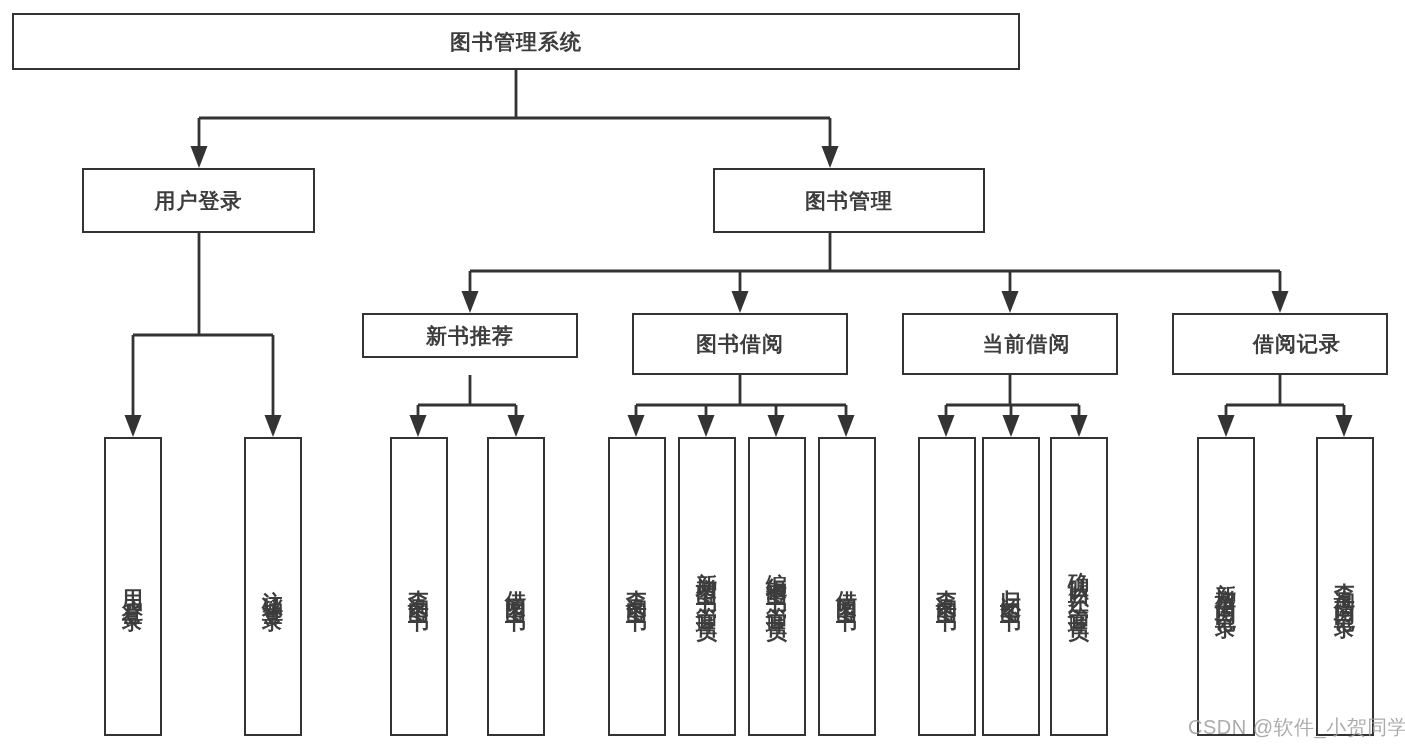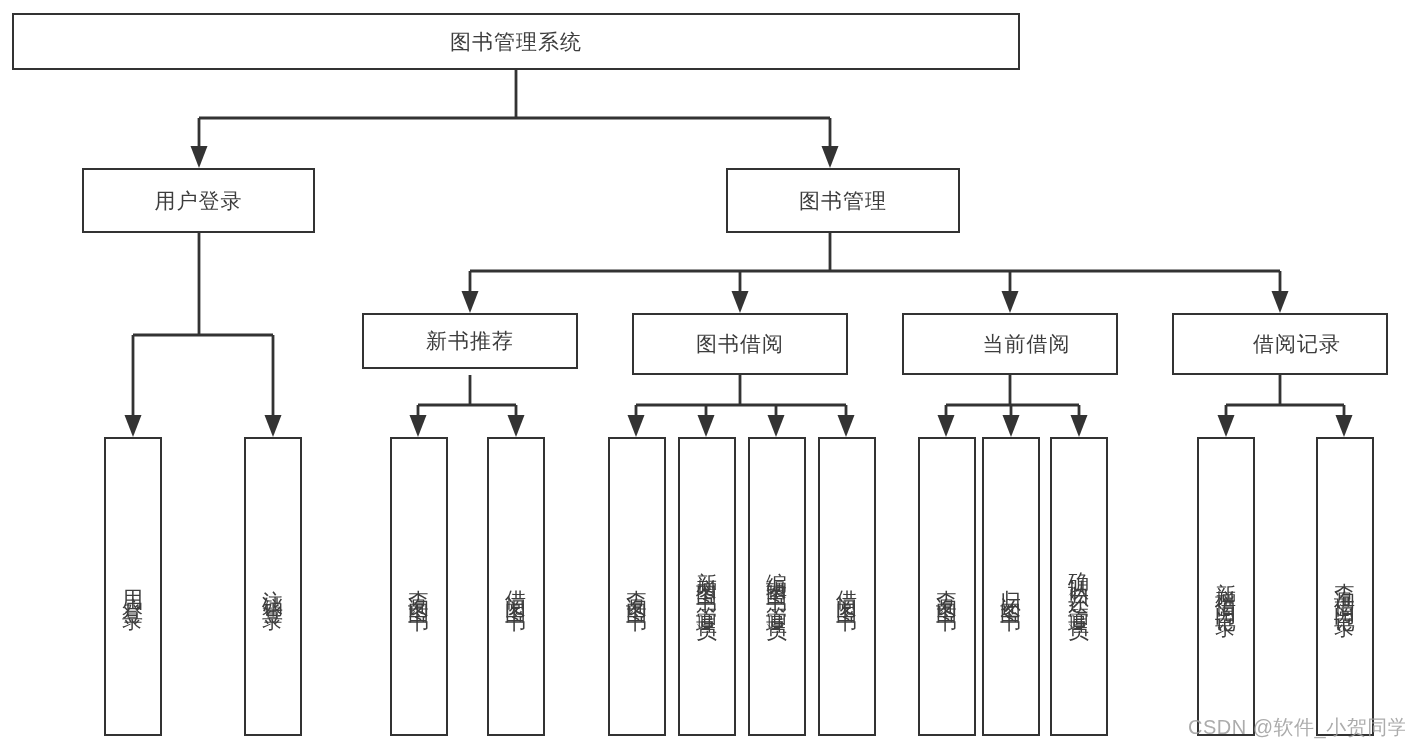--- a/index.html
+++ b/index.html
@@ -32,20 +32,21 @@
     box-sizing: border-box;
     border: 2.5px solid var(--line);
     background: var(--background);
     color: var(--text);
     display: flex;
     align-items: center;
     justify-content: center;
     font-size: 21px;
     white-space: nowrap;
     letter-spacing: 1px;
+    font-weight: bold;
   }
   .v-node {
     writing-mode: vertical-rl;
     text-orientation: upright;
     letter-spacing: 7px;
     line-height: 1;
     font-size: 21px;
   }
   .watermark {
     position: absolute;
@@ -130,23 +131,23 @@
       <polygon points="1002.5,415 1019.5,415 1011,437"></polygon>
       <polygon points="1070.5,415 1087.5,415 1079,437"></polygon>
       <polygon points="1217.5,415 1234.5,415 1226,437"></polygon>
       <polygon points="1335.5,415 1352.5,415 1344,437"></polygon>
     </g>
   </svg>
 
   <div class="node" style="left:12px; top:13px; width:1008px; height:57px;">图书管理系统</div>
 
   <div class="node" style="left:82px; top:168px; width:233px; height:65px;">用户登录</div>
-  <div class="node" style="left:713px; top:168px; width:234px; height:65px;margin-left:13px;">图书管理</div>
+  <div class="node" style="left:713px; top:168px; width:272px; height:65px;">图书管理</div>
 
-  <div class="node" style="left:362px; top:313px; width:216px; height:56px;">新书推荐</div>
+  <div class="node" style="left:362px; top:313px; width:216px; height:45px;">新书推荐</div>
   <div class="node" style="left:632px; top:313px; width:216px; height:62px;text-align:center;">图书借阅</div>
   <div class="node" style="left:902px; top:313px; width:216px; height:62px;padding-left:33px;">当前借阅</div>
   <div class="node" style="left:1172px; top:313px; width:216px; height:62px;padding-left:34px;">借阅记录</div>
 
   <div class="node v-node" style="left:104px; top:437px; width:58px; height:299px;">用户登录</div>
   <div class="node v-node" style="left:244px; top:437px; width:58px; height:299px;">注销登录</div>
 
   <div class="node v-node" style="left:390px; top:437px; width:58px; height:299px;">查询图书</div>
   <div class="node v-node" style="left:487px; top:437px; width:58px; height:299px;">借阅图书</div>
 

